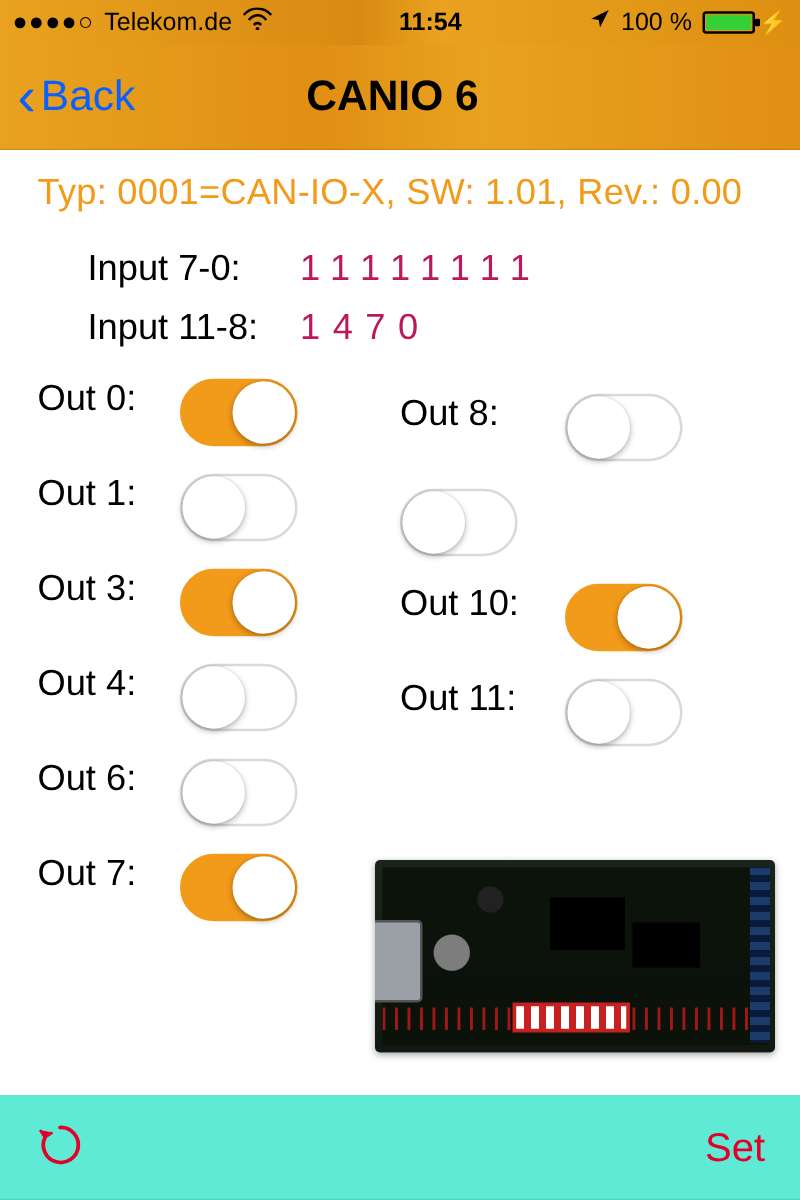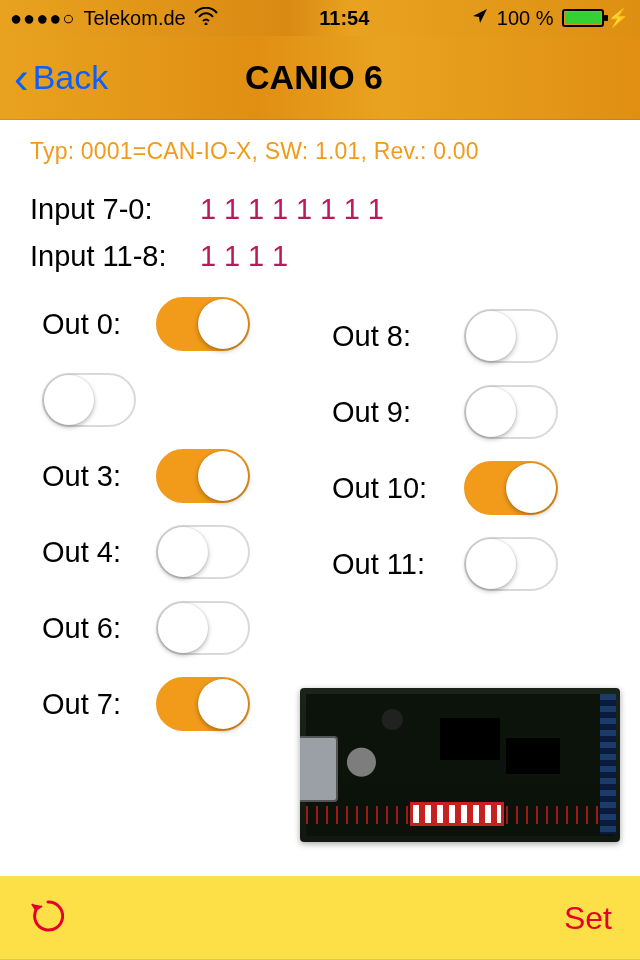--- a/index.html
+++ b/index.html
@@ -23,29 +23,29 @@
     background: linear-gradient(90deg, #e9a21f 0%, #e08f13 40%, #e9a21f 60%, #e08f13 100%);
     display: flex; align-items: center; padding: 0 14px;
     border-bottom: 1px solid rgba(0,0,0,0.1);
   }
   .back { display: flex; align-items: center; gap: 2px; color: #0a60ff; font-size: 34px; -webkit-tap-highlight-color: transparent;}
   .back .chev { font-size: 44px; line-height: 1; font-weight: 300; margin-right: 2px;}
   .nav-title { flex: none; position: absolute; left: 0; right: 12px; text-align: center; font-size: 34px; font-weight: 700; color: #000; pointer-events: none; }
 
   
   .content { flex: 1; padding: 18px 30px 0 30px; position: relative; }
-  .typ-line { color: #f29a1a; font-size: 23px; font-weight: 400; margin-bottom: 28px; letter-spacing: 0.2px; }
+  .typ-line { color: #f29a1a; font-size: 29px; font-weight: 400; margin-bottom: 28px; letter-spacing: 0.2px; }
   .input-row { display: flex; font-size: 29px; margin-bottom: 14px; }
-  .input-row .lbl { color: #000; width: 170px; }
+  .input-row .lbl { color: #000; width: 170px; margin-left: 40px; }
   .input-row .bits { color: #be185d; letter-spacing: 10px; }
 
   .outs-area { display: flex; margin-top: 24px; }
   .col { flex: 1; display: flex; flex-direction: column; gap: 22px; }
   .col.right { margin-top: 12px; }
-  .out-row { display: flex; align-items: center; gap: 8px; margin-left: 12px; }
+  .out-row { display: flex; gap: 8px; }
   .out-row .olbl { font-size: 29px; color: #000; width: 106px; }
   .col.right .out-row .olbl { width: 124px; }
 
   
   .toggle { width: 94px; height: 54px; border-radius: 27px; background: #fff; border: 2px solid #d9d9d9; position: relative; transition: .15s; }
   .toggle .knob { position: absolute; top: 0px; left: 0px; width: 50px; height: 50px; border-radius: 50%; background: #fff; box-shadow: 0 2px 5px rgba(0,0,0,.3), 0 0 0 1px rgba(0,0,0,.04); transition: .15s; }
   .toggle.on { background: #f29a1a; border-color: #f29a1a; }
   .toggle.on .knob { left: 40px; }
 
   
@@ -68,21 +68,21 @@
   }
   .board .dip { position:absolute; left:110px; bottom:16px; width:94px; height:24px; background:#c62020; }
   .board .dip::after{content:"";position:absolute; inset:3px; background:repeating-linear-gradient(90deg,#fff 0 6px,#c62020 6px 12px);}
   .board .db9 { position:absolute; left:-6px; top:48px; width:44px; height:66px; background:#9aa0a6; border-radius:4px; border:2px solid #555;}
   .board .hdr { position:absolute; right:4px; top:6px; width:16px; height:140px; background:repeating-linear-gradient(#1b3b6b 0 6px,#0a1a3a 6px 12px);}
   .board .chip1{position:absolute; left:140px; top:30px; width:60px; height:42px; background:#000;}
   .board .chip2{position:absolute; right:60px; top:50px; width:54px; height:36px; background:#000;}
 
   
   .toolbar {
-    height: 84px; background: #fde047; display: flex; align-items: center; justify-content: space-between;
+    height: 84px; background: #5eead4; display: flex; align-items: center; justify-content: space-between;
     padding: 0 28px; box-shadow: 0 -1px 0 rgba(0,0,0,.1) inset; margin-top: 28px;
   }
   .toolbar .refresh svg { width: 40px; height: 40px; stroke:#e4002b; fill:none;}
   .toolbar .set { color: #e4002b; font-size: 32px; }
 
   .wifi svg, .loc svg, .batt { height: 18px; }
   .dots { letter-spacing: 1px; }
   .batt { display:inline-flex; align-items:center; gap:4px;}
   .batt .body{ width:42px;height:18px;border:2px solid #000;border-radius:3px;position:relative;}
   .batt .body::after{content:"";position:absolute;right:-6px;top:4px;width:4px;height:6px;background:#000;border-radius:1px;}
@@ -131,32 +131,33 @@
 
 <div class="content">
   <div class="typ-line">Typ: 0001=CAN-IO-X, SW: 1.01, Rev.: 0.00</div>
 
   <div class="input-row">
     <span class="lbl">Input 7-0:</span>
     <span class="bits">11111111</span>
   </div>
   <div class="input-row">
     <span class="lbl">Input 11-8:</span>
-    <span class="bits">1111</span>
+    <span class="bits">1470</span>
   </div>
 
   <div class="outs-area">
     <div class="col left" id="col-left">
         <div class="out-row">
           <span class="olbl">Out 0:</span>
           <span class="toggle on">
             <span class="knob"></span>
           </span>
         </div>
         <div class="out-row">
+          <span class="olbl">Out 1:</span>
           <span class="toggle">
             <span class="knob"></span>
           </span>
         </div>
         <div class="out-row">
           <span class="olbl">Out 3:</span>
           <span class="toggle on">
             <span class="knob"></span>
           </span>
         </div>
@@ -180,21 +181,20 @@
         </div>
       </div>
     <div class="col right" id="col-right">
         <div class="out-row">
           <span class="olbl">Out 8:</span>
           <span class="toggle">
             <span class="knob"></span>
           </span>
         </div>
         <div class="out-row">
-          <span class="olbl">Out 9:</span>
           <span class="toggle">
             <span class="knob"></span>
           </span>
         </div>
         <div class="out-row">
           <span class="olbl">Out 10:</span>
           <span class="toggle on">
             <span class="knob"></span>
           </span>
         </div>

